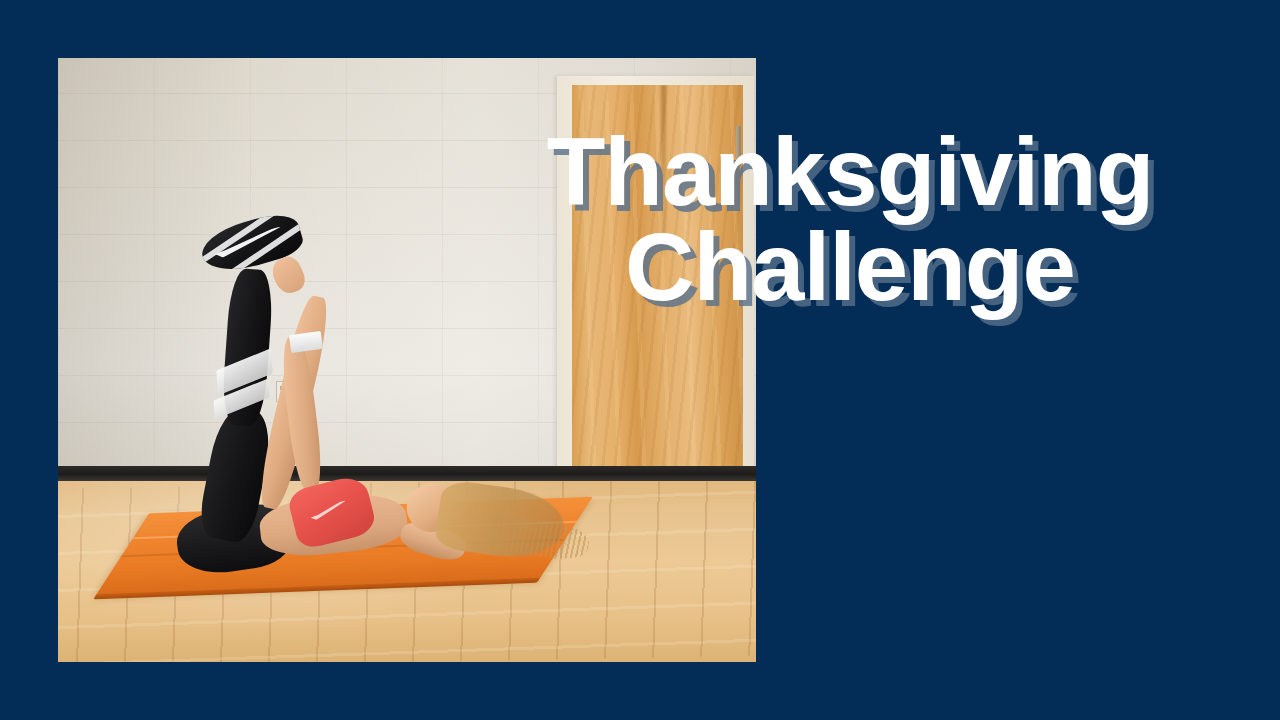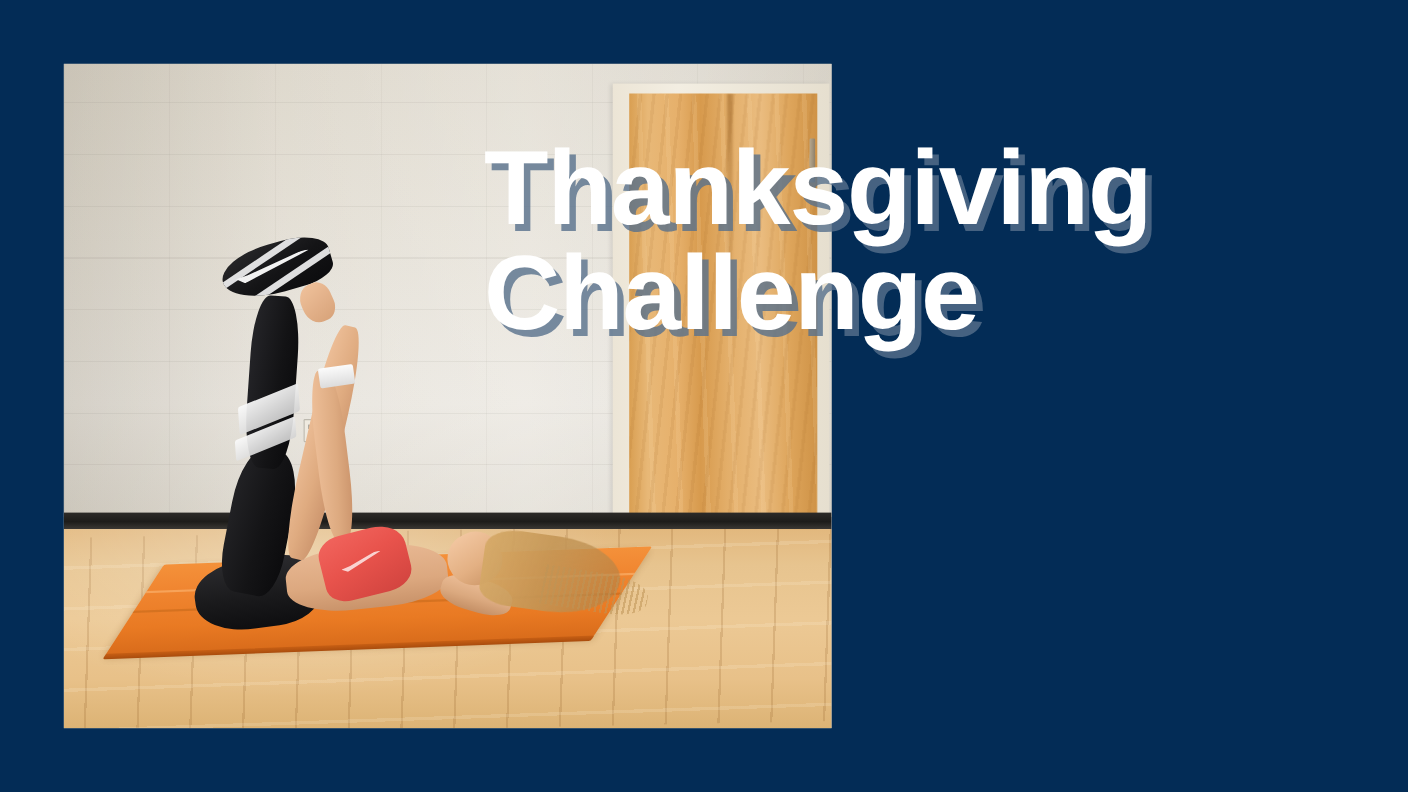--- a/index.html
+++ b/index.html
@@ -359,20 +359,21 @@
     backdrop-filter: blur(0.4px);
     pointer-events:none;
   }
 
   
   .title-block {
     position: absolute;
     left: 440px;
     top: 124px;
     width: 820px;
+    text-align: center;
     line-height: 0.99;
     font-weight: bold;
     letter-spacing: -1px;
     pointer-events: none;
     z-index: 5;
   }
   .title-line {
     display: block;
     font-size: 96px;
     color: #ffffff;

